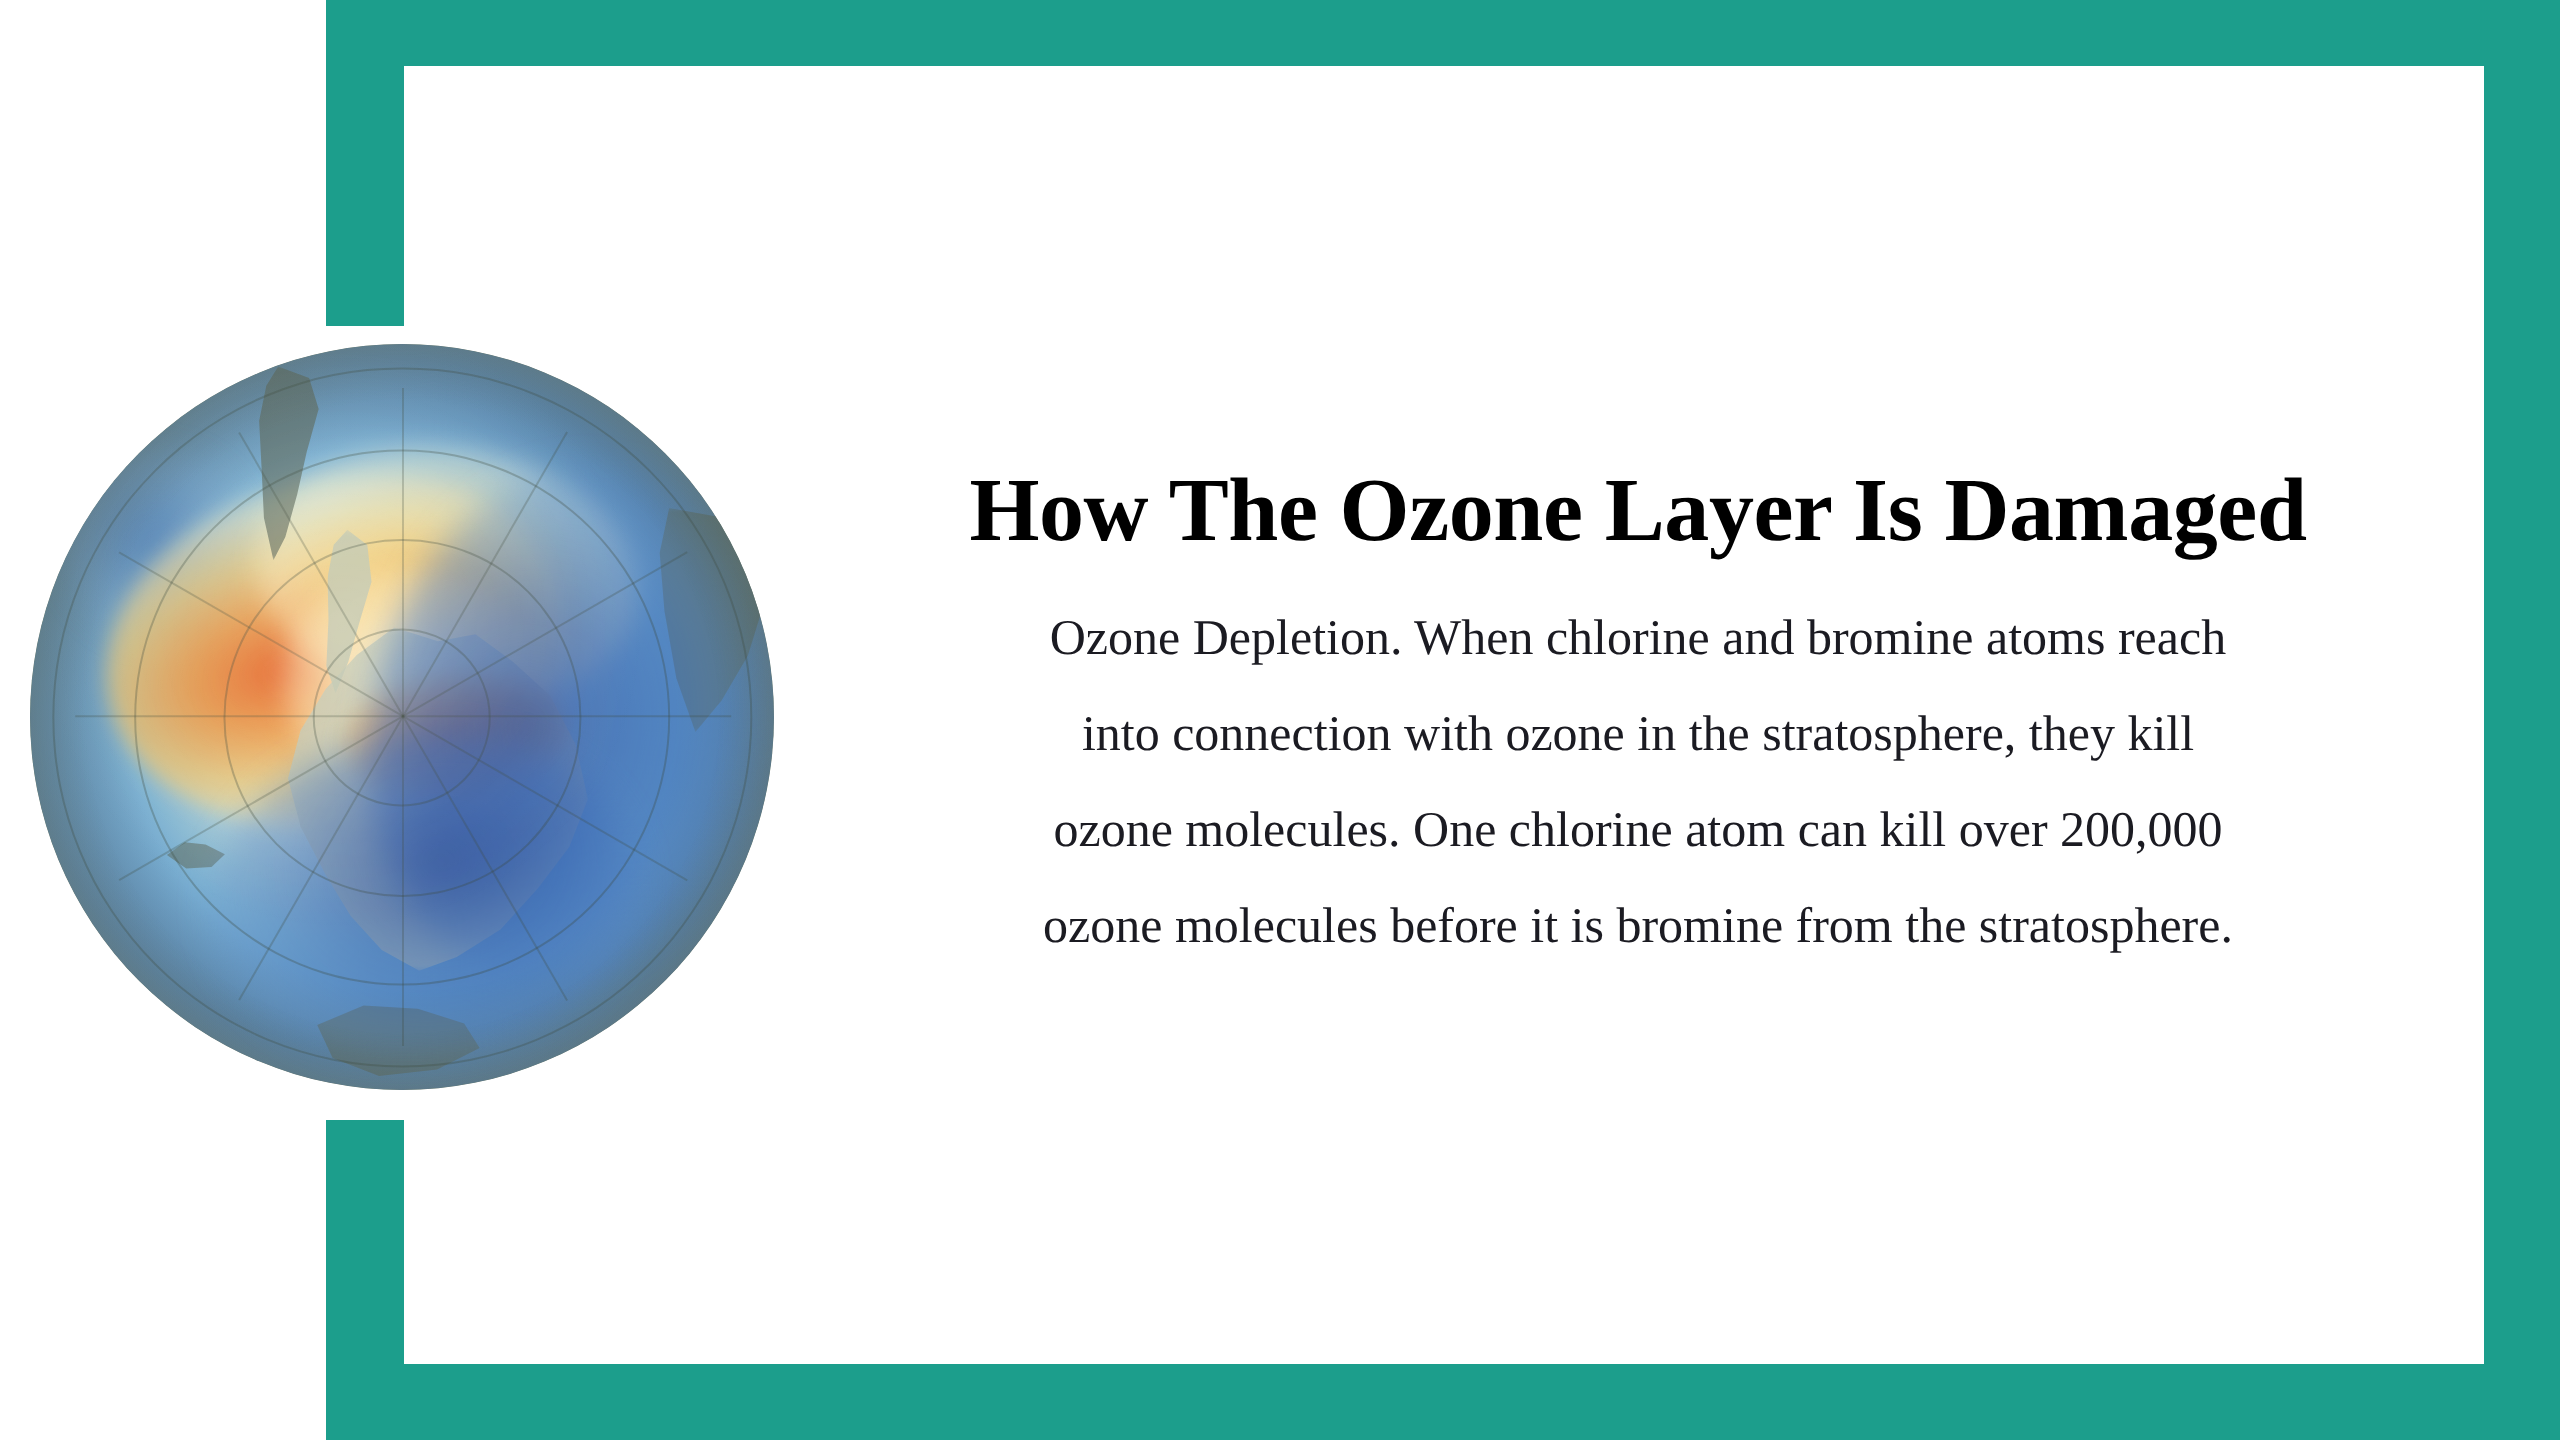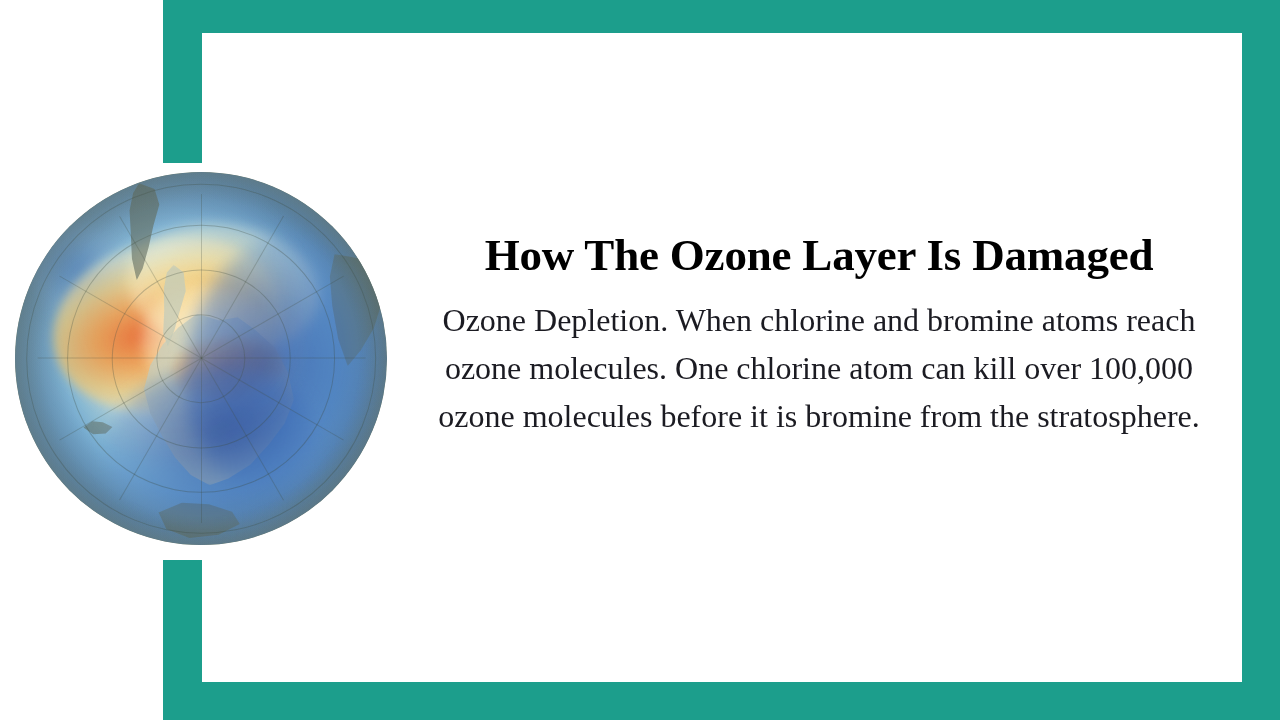--- a/index.html
+++ b/index.html
@@ -262,21 +262,21 @@
     font-weight:bold;
     font-size:45px;
     line-height:54px;
     color:#000000;
     letter-spacing:-0.2px;
     white-space:nowrap;
   }
   .slide-body {
     margin-top:14px;
     font-family:"Liberation Serif", serif;
-    font-size:32px;
+    font-size:25px;
     line-height:48px;
     color:#1b1b22;
     width:762px;
     margin-left:auto;
     margin-right:auto;
   }
 </style>
 </head>
 <body>
 
@@ -321,18 +321,19 @@
       </div>
 
       <div class="globe-shade"></div>
     </div>
   </div>
 
   <div class="text-block">
     <div class="slide-title">How The Ozone Layer Is Damaged</div>
     <div class="slide-body">
       <div>Ozone Depletion. When chlorine and bromine atoms reach</div>
-      <div>ozone molecules. One chlorine atom can kill over 100,000</div>
+      <div>into connection with ozone in the stratosphere, they kill</div>
+      <div>ozone molecules. One chlorine atom can kill over 200,000</div>
       <div>ozone molecules before it is bromine from the stratosphere.</div>
     </div>
   </div>
 
 </div>
 
 </body></html>

